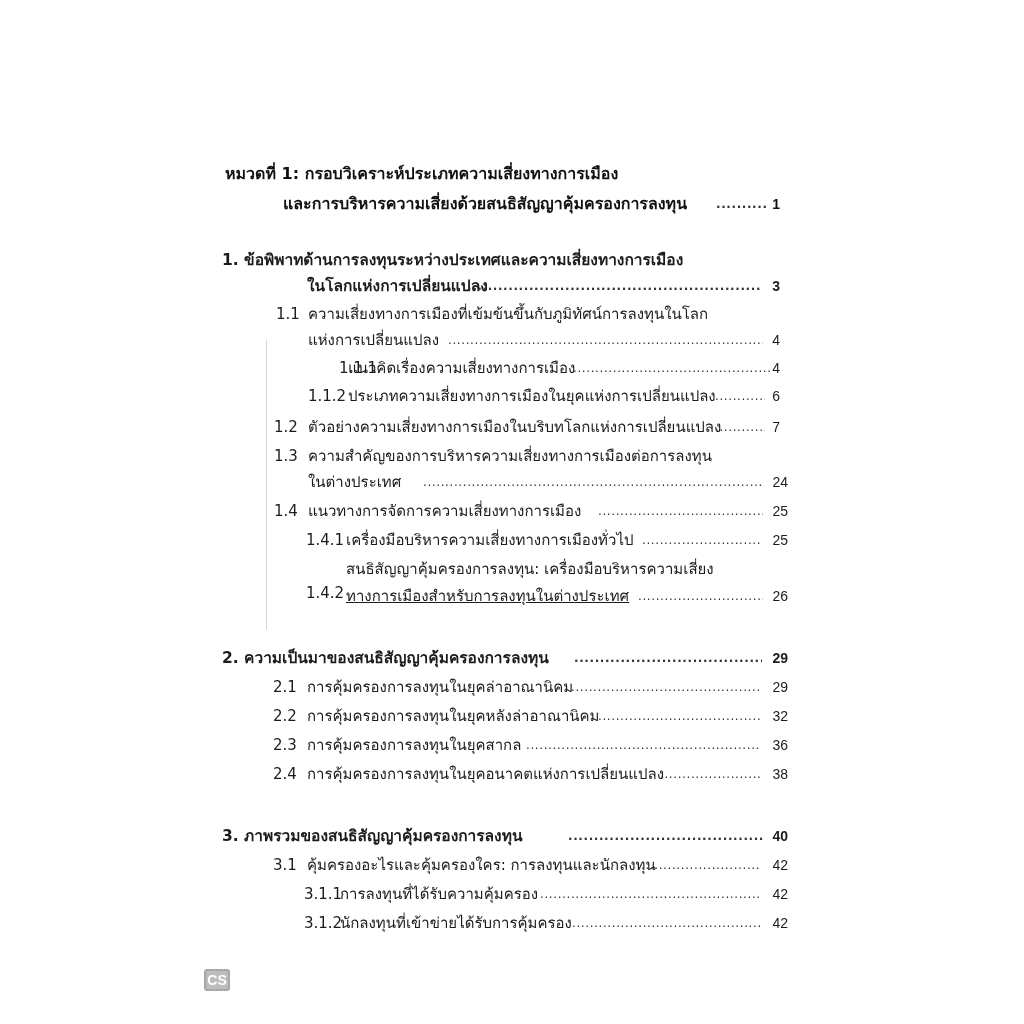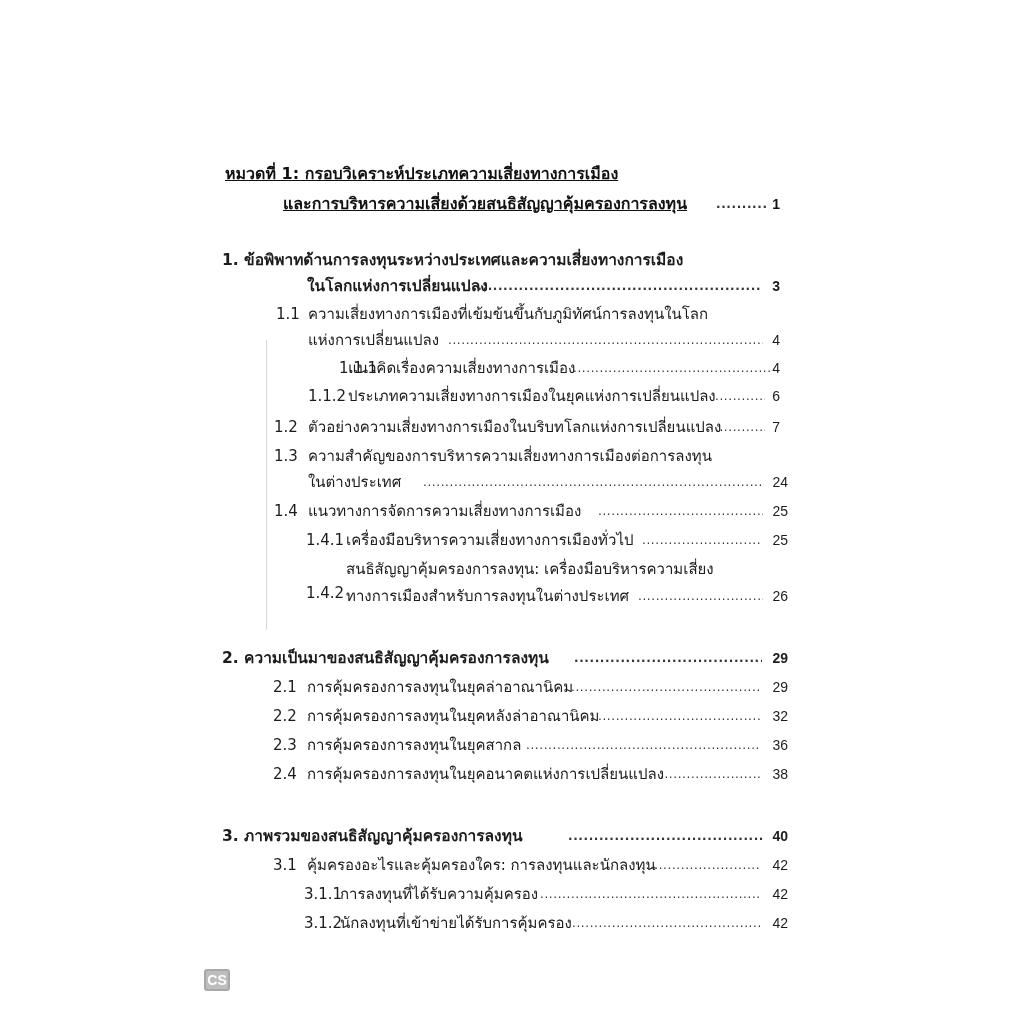--- a/index.html
+++ b/index.html
@@ -31,21 +31,21 @@
       color: #111;
     }
     .row {
       position: absolute;
       white-space: nowrap;
       font-size: 15px;
       line-height: 20px;
       color: #1c1c1c;
     }
     .row.bold { font-weight: bold; font-size: 15.5px; }
-    .chapter { font-size: 16px; font-weight: bold; color: #111; text-decoration: underline; }
+    .chapter { font-size: 16px; font-weight: bold; color: #111; }
     .num {
       position: absolute;
       display: inline-block;
     }
     .dots {
       position: absolute;
       overflow: hidden;
       white-space: nowrap;
       font-size: 12px;
       letter-spacing: 0.6px;
@@ -170,21 +170,21 @@
     <span class="num" style="left:0;">1.4.1</span>
     <span style="position:absolute; left:40px;">เครื่องมือบริหารความเสี่ยงทางการเมืองทั่วไป</span>
     <span class="dots" style="left:336px; width:120px; top:0;">...............................................................................................................................................................</span>
     <span class="pg" style="width:22px;">25</span>
   </div>
 
   <div class="row" style="left:306px; top:559px; width:482px;">
     <span class="num" style="left:0;margin-top:24px;">1.4.2</span>
     <span style="position:absolute; left:40px;">สนธิสัญญาคุ้มครองการลงทุน: เครื่องมือบริหารความเสี่ยง</span>
   </div>
-  <div class="row" style="left:346px; top:586px; width:442px;">
+  <div class="row" style="left:346px; top:586px; width:442px;text-decoration:underline;">
     <span>ทางการเมืองสำหรับการลงทุนในต่างประเทศ</span>
     <span class="dots" style="left:292px; width:125px; top:0;">...............................................................................................................................................................</span>
     <span class="pg" style="width:22px;">26</span>
   </div>
 
   <div class="row bold" style="left:222px; top:648px; width:566px;">
     <span>2.</span>
     <span>ความเป็นมาของสนธิสัญญาคุ้มครองการลงทุน</span>
     <span class="dots" style="left:352px; width:188px; top:0;">...............................................................................................................................................................</span>
     <span class="pg" style="width:24px;">29</span>

